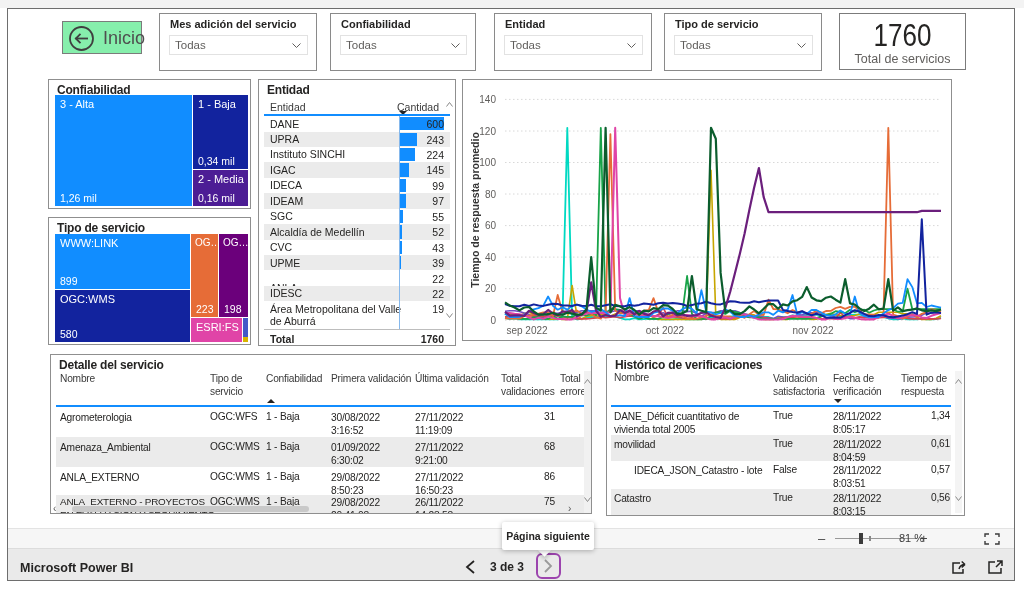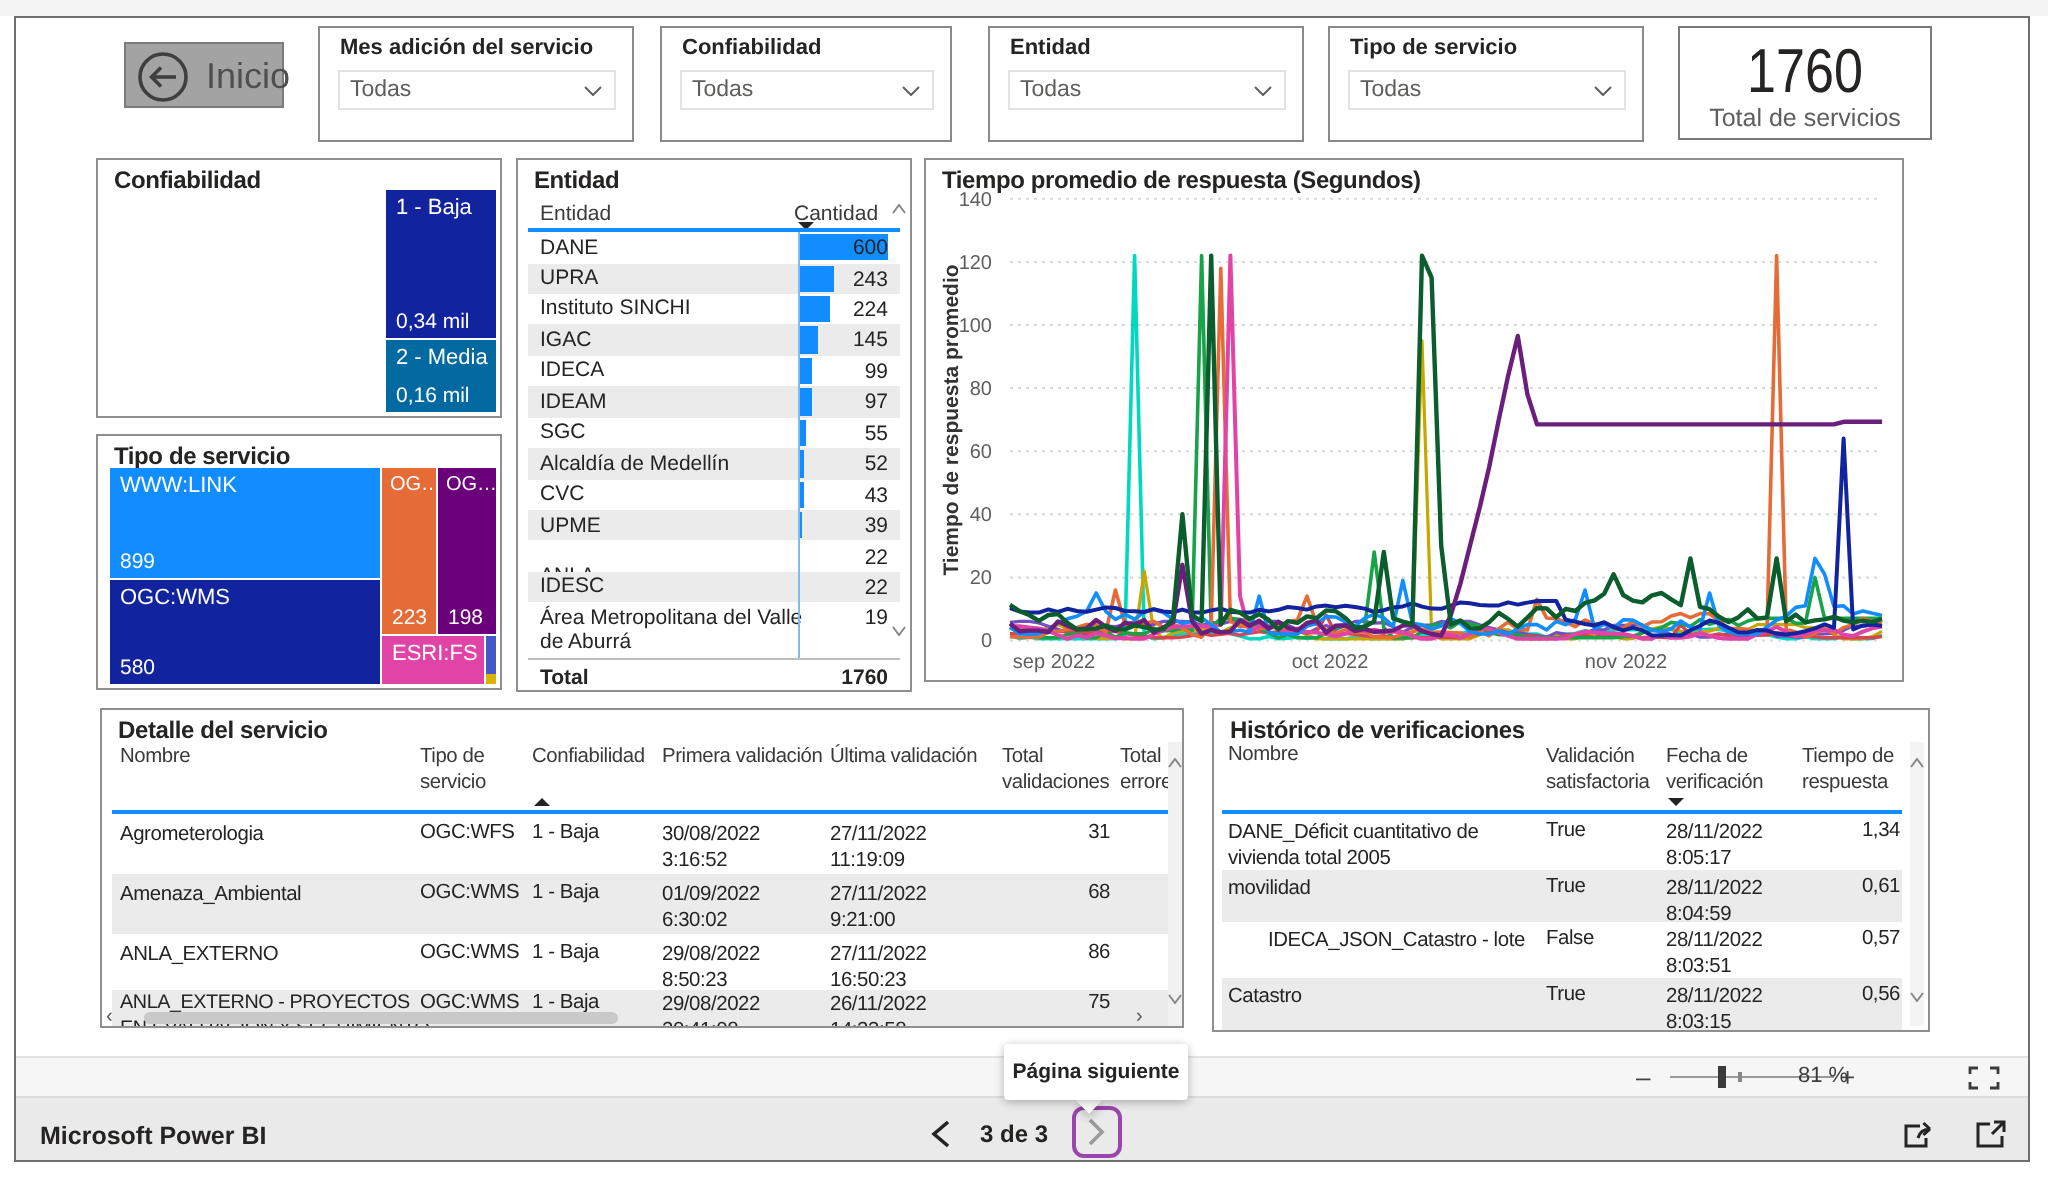--- a/index.html
+++ b/index.html
@@ -14,21 +14,21 @@
 .tm{position:absolute;color:#fff;font-size:10.5px;overflow:hidden;}
 .tml{position:absolute;left:5px;top:3px;font-weight:normal;font-size:11px;white-space:nowrap;}
 .tmv{position:absolute;left:5px;bottom:2px;font-weight:normal;}
 </style></head>
 <body>
 <div class="abs" style="left:0;top:0;width:1024px;height:8px;background:#f3f3f3;"></div>
 <div class="abs" style="left:7px;top:8px;width:1008px;height:573px;border:1px solid #6e6e6e;background:#fff;"></div>
 <div class="abs" style="left:8px;top:528px;width:1006px;height:20px;background:#f6f6f6;border-top:1px solid #e3e3e3;"></div>
 <div class="abs" style="left:8px;top:548px;width:1006px;height:32px;background:#eaeaea;border-top:1px solid #dcdcdc;"></div>
 
-<div class="abs" style="left:62px;top:21px;width:80px;height:33px;border:1px solid #7b7b7b;background:#a3a3a3;">
+<div class="abs" style="left:62px;top:21px;width:80px;height:33px;border:1px solid #7b7b7b;background:#86efac;">
 <svg class="abs" style="left:5px;top:3px;" width="27" height="27" viewBox="0 0 27 27">
       <circle cx="13.5" cy="13.5" r="11.5" fill="none" stroke="#3f3f3f" stroke-width="1.8"></circle>
       <line x1="7.5" y1="13.5" x2="20" y2="13.5" stroke="#3f3f3f" stroke-width="1.8"></line>
       <polyline points="12.5,8.8 7.8,13.5 12.5,18.2" fill="none" stroke="#3f3f3f" stroke-width="1.8"></polyline>
     </svg>
 <div class="abs" style="left:40px;top:6px;font-size:18px;color:#4f4f4f;">Inicio</div>
 </div>
 
 <div class="slicer" style="left:159px;top:13px;width:158px;">
     <div class="slab">Mes adición del servicio</div>
@@ -67,25 +67,29 @@
     </div>
   </div>
 
 <div class="abs" style="left:839px;top:13px;width:127px;height:57px;border:1px solid #7b7b7b;background:#fff;text-align:center;">
 <div style="font-size:31px;color:#252423;margin-top:4px;transform:scaleX(0.84);">1760</div>
 <div style="font-size:12.5px;color:#605E5C;margin-top:-2px;">Total de servicios</div>
 </div>
 
 <div class="panel" style="left:48px;top:79px;width:203px;height:130px;">
 <div class="ptitle">Confiabilidad</div>
+<div class="tm" style="left:6px;top:15px;width:137px;height:111px;background:#118DFF;">
+      <span class="tml">3 - Alta</span>
+      <span class="tmv">1,26 mil</span>
+    </div>
 <div class="tm" style="left:144px;top:15px;width:55px;height:74px;background:#12239E;">
       <span class="tml">1 - Baja</span>
       <span class="tmv">0,34 mil</span>
     </div>
-<div class="tm" style="left:144px;top:90px;width:55px;height:36px;background:#0369a1;">
+<div class="tm" style="left:144px;top:90px;width:55px;height:36px;background:#4c1d95;">
       <span class="tml">2 - Media</span>
       <span class="tmv">0,16 mil</span>
     </div>
 </div>
 
 <div class="panel" style="left:48px;top:217px;width:203px;height:128px;">
 <div class="ptitle">Tipo de servicio</div>
 <div class="tm" style="left:6px;top:16px;width:135px;height:55px;background:#118DFF;">
       <span class="tml">WWW:LINK</span>
       <span class="tmv">899</span>
@@ -177,21 +181,20 @@
       <svg style="position:absolute;left:187px;top:22px;" width="7" height="5" viewBox="0 0 7 5">
         <polyline points="0.5,4.5 3.5,0.5 6.5,4.5" fill="none" stroke="#888" stroke-width="1"></polyline>
       </svg>
       <svg style="position:absolute;left:187px;top:233px;" width="7" height="5" viewBox="0 0 7 5">
         <polyline points="0.5,0.5 3.5,4.5 6.5,0.5" fill="none" stroke="#888" stroke-width="1"></polyline>
       </svg>
     </div>
 </div>
 
 <div class="panel" style="left:462px;top:79px;width:490px;height:262px;">
-<div class="ptitle">Tiempo promedio de respuesta (Segundos)</div>
 <div style="position:absolute;left:0;top:0;width:488px;height:260px;overflow:hidden;">
       <svg width="489" height="261" viewBox="0 0 489 261" style="position:absolute;left:0;top:0;" font-family="Liberation Sans, sans-serif">
 <line x1="42" y1="240.2" x2="478" y2="240.2" stroke="#d8d8d8" stroke-width="1" stroke-dasharray="1.5,2.5"></line>
         <line x1="42" y1="208.7" x2="478" y2="208.7" stroke="#d8d8d8" stroke-width="1" stroke-dasharray="1.5,2.5"></line>
         <line x1="42" y1="177.1" x2="478" y2="177.1" stroke="#d8d8d8" stroke-width="1" stroke-dasharray="1.5,2.5"></line>
         <line x1="42" y1="145.6" x2="478" y2="145.6" stroke="#d8d8d8" stroke-width="1" stroke-dasharray="1.5,2.5"></line>
         <line x1="42" y1="114.0" x2="478" y2="114.0" stroke="#d8d8d8" stroke-width="1" stroke-dasharray="1.5,2.5"></line>
         <line x1="42" y1="82.5" x2="478" y2="82.5" stroke="#d8d8d8" stroke-width="1" stroke-dasharray="1.5,2.5"></line>
         <line x1="42" y1="51.0" x2="478" y2="51.0" stroke="#d8d8d8" stroke-width="1" stroke-dasharray="1.5,2.5"></line>
         <line x1="42" y1="19.4" x2="478" y2="19.4" stroke="#d8d8d8" stroke-width="1" stroke-dasharray="1.5,2.5"></line>

